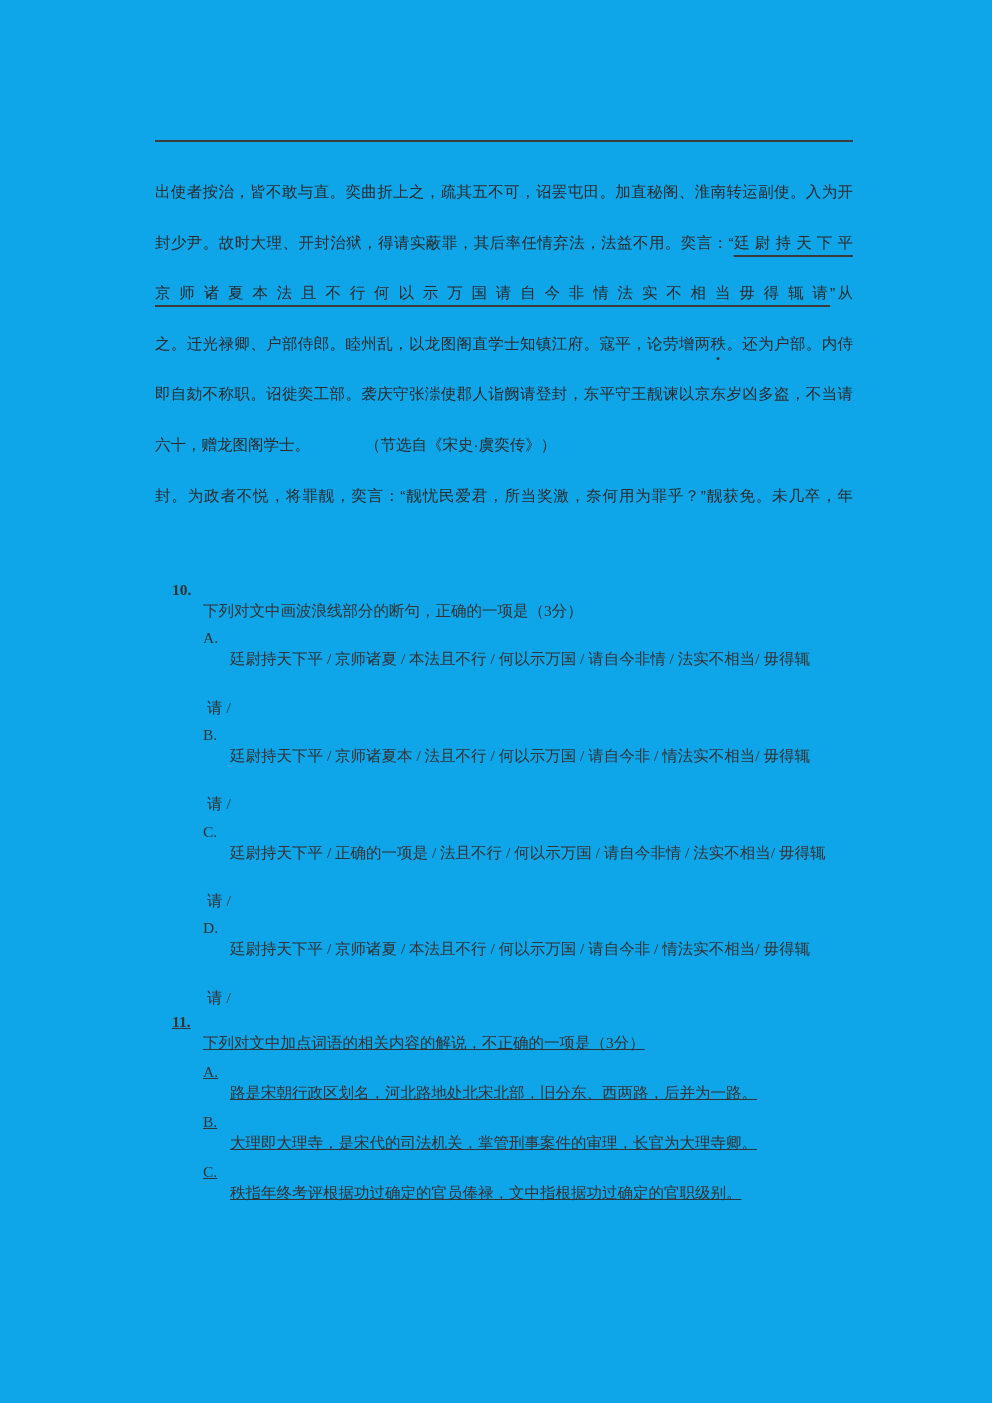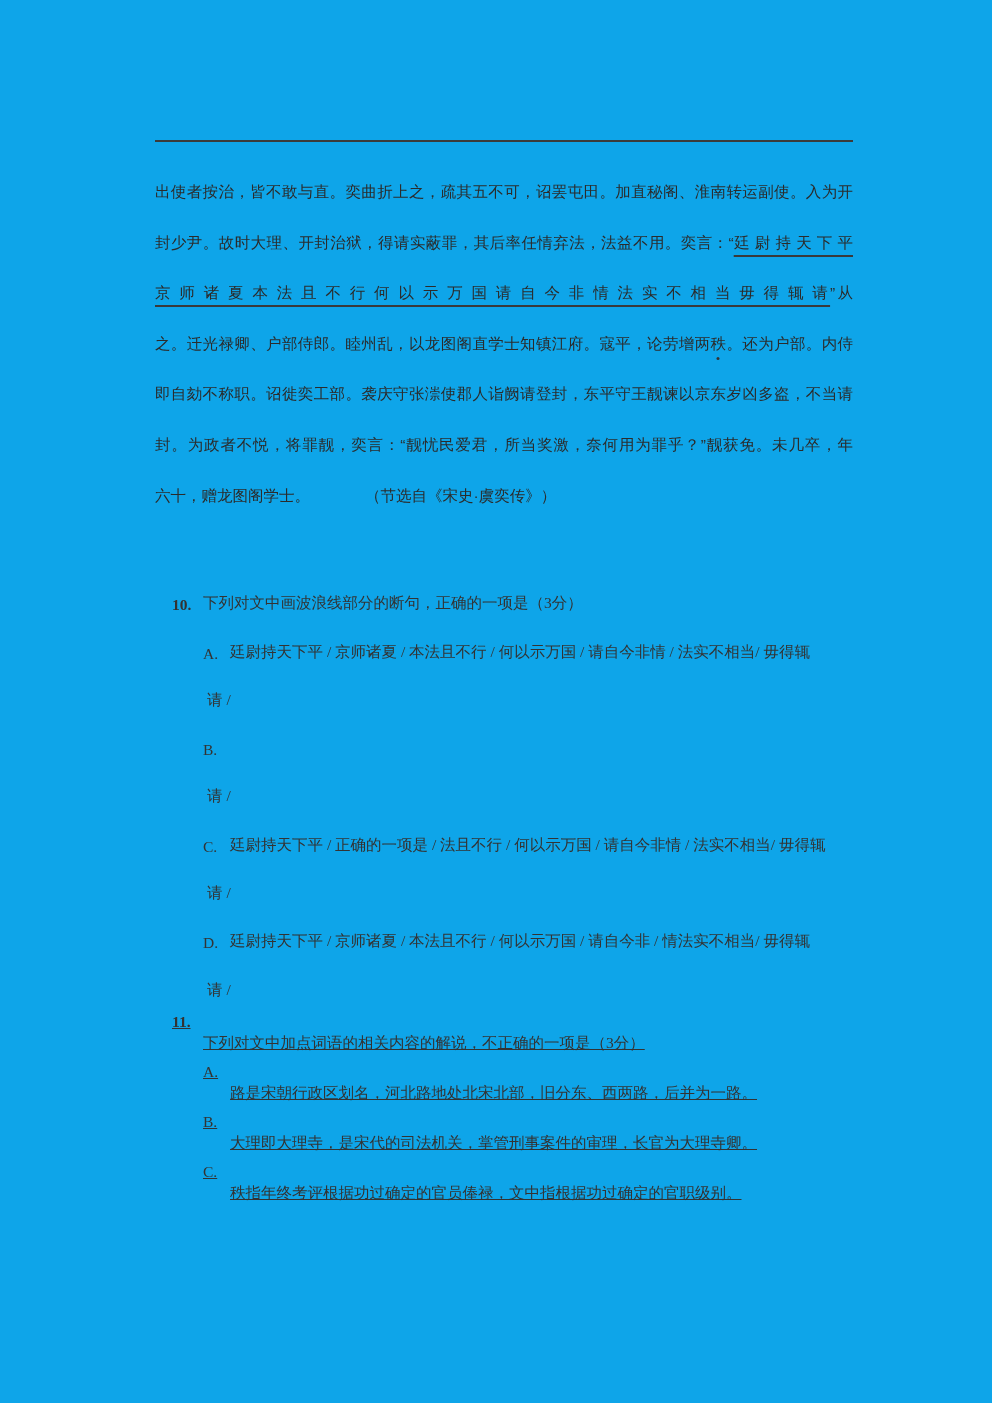--- a/index.html
+++ b/index.html
@@ -59,21 +59,21 @@
   
   .qblock {
     position: absolute;
     left: 155px;
     width: 710px;
     font-size: 15.5px;
     color: #333;
   }
   .q10 { top: 566px; }
   .q11 { top: 997px; }
-  .q10 .qline { height: 48.3px; align-items: flex-end; }
+  .q10 .qline { height: 48.3px; }
   .q11 .qline { height: 50px; text-decoration: underline; }
   .qline {
     display: flex;
     align-items: center;
     white-space: pre;
   }
   .qline .qnum {
     padding-left: 17px;
     width: 31px;
     font-weight: bold;
@@ -88,28 +88,28 @@
 <body>
 
 <div class="page">
   <div class="rule"></div>
   <div class="passage">
       <div class="pline"><span>出使者按治，皆不敢与直。奕曲折上之，疏其五不可，诏罢屯田。加直秘阁、淮南转运副使。入为开</span></div>
       <div class="pline"><span>封少尹。故时大理、开封治狱，得请实蔽罪，其后率任情弃法，法益不用。奕言：“</span><span class="ul">廷 尉 持 天 下 平</span></div>
       <div class="pline"><span class="ul">京 师 诸 夏 本 法 且 不 行 何 以 示 万 国 请 自 今 非 情 法 实 不 相 当 毋 得 辄 请</span><span>”从</span></div>
       <div class="pline"><span>之。迁光禄卿、户部侍郎。睦州乱，以龙图阁直学士知镇江府。寇平，论劳增两</span><span class="em-dot">秩</span><span>。还为户部。内侍</span></div>
       <div class="pline"><span>即自劾不称职。诏徙奕工部。袭庆守张漴使郡人诣阙请登封，东平守王靓谏以京东岁凶多盗，不当请</span></div>
+      <div class="pline noJust"><span>六十，赠龙图阁学士。</span><span style="margin-left: 55px;">（节选自《宋史·虞奕传》）</span></div>
       <div class="pline"><span>封。为政者不悦，将罪靓，奕言：“靓忧民爱君，所当奖激，奈何用为罪乎？”靓获免。未几卒，年</span></div>
-      <div class="pline noJust"><span>六十，赠龙图阁学士。</span><span style="margin-left: 55px;">（节选自《宋史·虞奕传》）</span></div>
     </div>
   <div class="qblock q10">
       <div class="qline"><span class="qnum">10.</span><span class="qstem">下列对文中画波浪线部分的断句，正确的一项是（3分）</span></div>
       <div class="qline optline"><span class="olabel">A.</span><span class="otext">廷尉持天下平 / 京师诸夏 / 本法且不行 / 何以示万国 / 请自今非情 / 法实不相当/ 毋得辄</span></div>
       <div class="qline contline"><span class="otext">请 /</span></div>
-      <div class="qline optline"><span class="olabel">B.</span></div>
+      <div class="qline optline"><span class="olabel">B.</span><span class="otext">廷尉持天下平 / 京师诸夏本 / 法且不行 / 何以示万国 / 请自今非 / 情法实不相当/ 毋得辄</span></div>
       <div class="qline contline"><span class="otext">请 /</span></div>
       <div class="qline optline"><span class="olabel">C.</span><span class="otext">廷尉持天下平 / 正确的一项是 / 法且不行 / 何以示万国 / 请自今非情 / 法实不相当/ 毋得辄</span></div>
       <div class="qline contline"><span class="otext">请 /</span></div>
       <div class="qline optline"><span class="olabel">D.</span><span class="otext">廷尉持天下平 / 京师诸夏 / 本法且不行 / 何以示万国 / 请自今非 / 情法实不相当/ 毋得辄</span></div>
       <div class="qline contline"><span class="otext">请 /</span></div>
     </div>
   <div class="qblock q11">
       <div class="qline"><span class="qnum">11.</span><span class="qstem">下列对文中加点词语的相关内容的解说，不正确的一项是（3分）</span></div>
       <div class="qline optline"><span class="olabel">A.</span><span class="otext">路是宋朝行政区划名，河北路地处北宋北部，旧分东、西两路，后并为一路。</span></div>
       <div class="qline optline"><span class="olabel">B.</span><span class="otext">大理即大理寺，是宋代的司法机关，掌管刑事案件的审理，长官为大理寺卿。</span></div>

